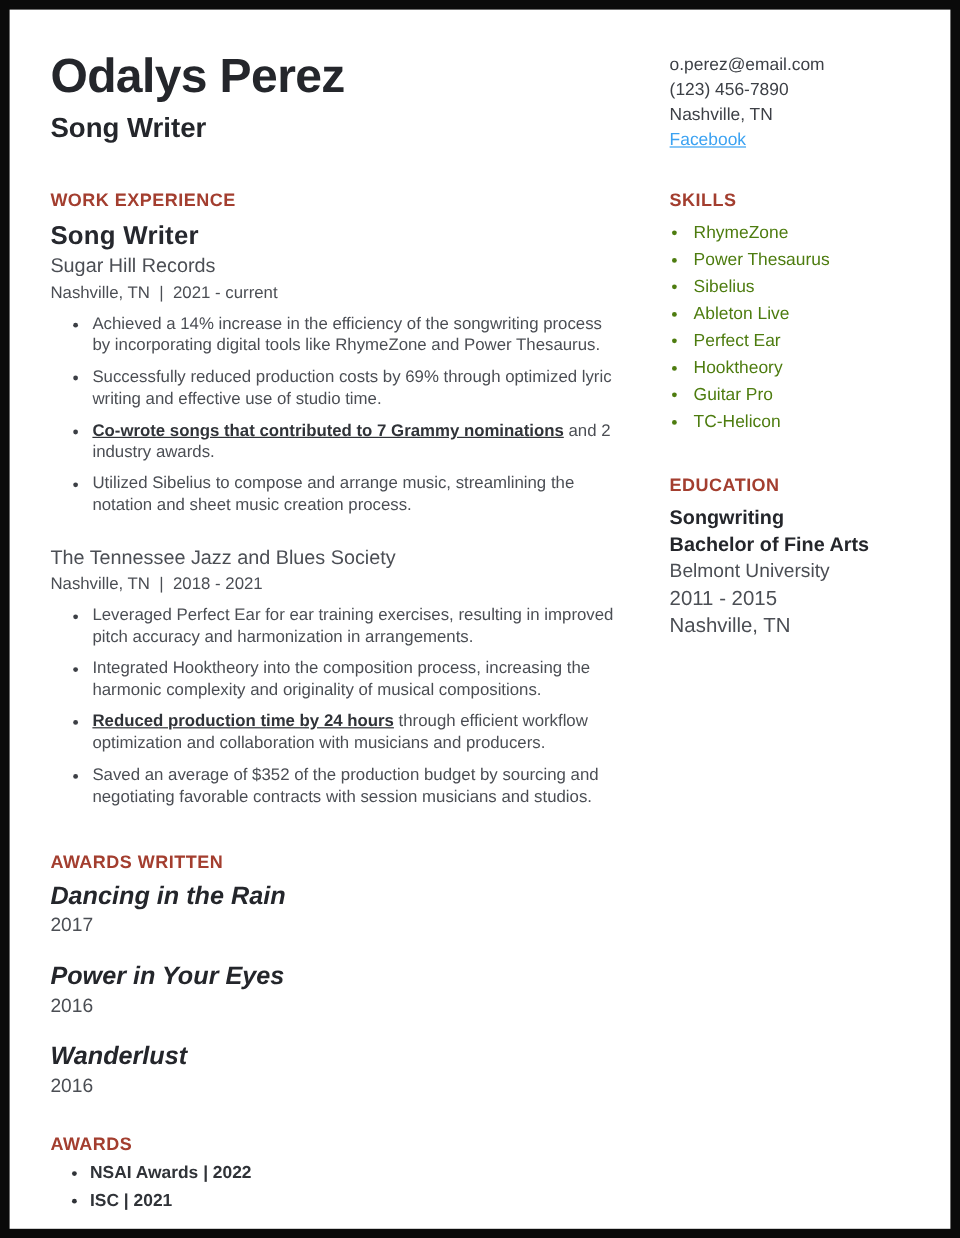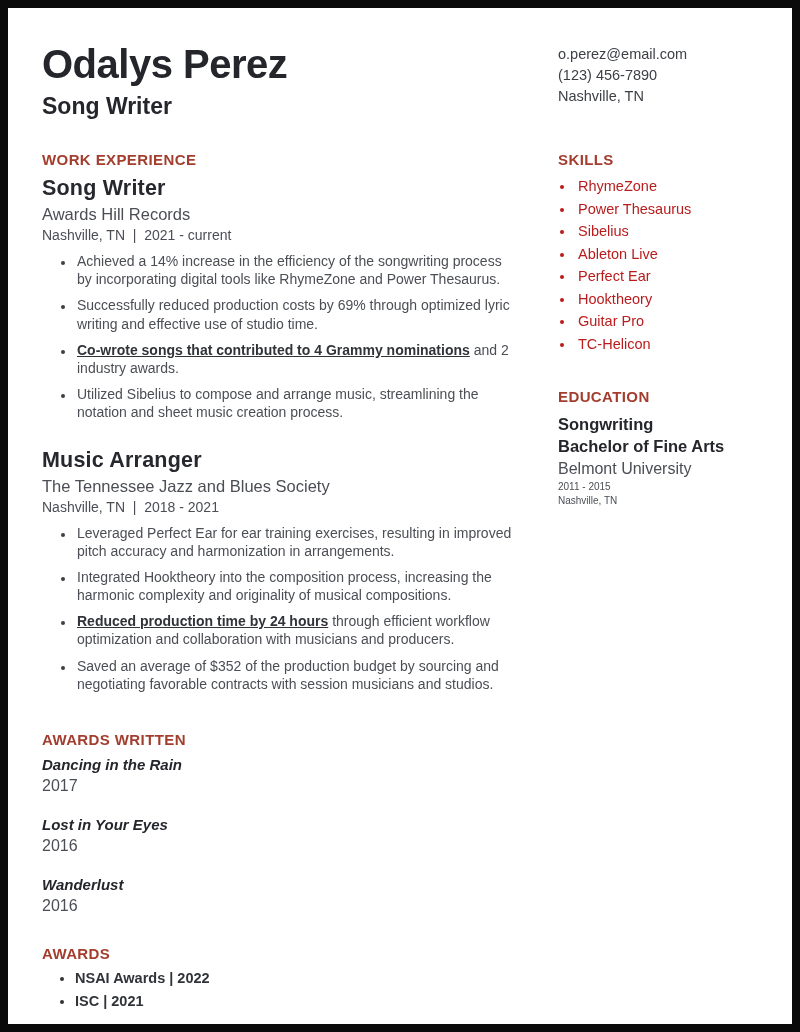--- a/index.html
+++ b/index.html
@@ -94,21 +94,21 @@
   ul.bullets li::marker { color: #3c3f45; font-size: 12px; }
   .lead {
     font-weight: 700;
     color: #303338;
     text-decoration: underline;
   }
 
   
   .song { margin-bottom: 21px; }
   .song-title {
-    font-size: 15px;
+    font-size: 21px;
     font-weight: 700;
     font-style: italic;
     color: #24262b;
   }
   .song-year {
     font-size: 16px;
     color: #4b4e54;
     margin-top: 4px;
   }
 
@@ -126,98 +126,98 @@
   }
 
   
   ul.skills {
     margin-top: 10px;
     padding-left: 17px;
     list-style: disc;
   }
   ul.skills li {
     font-size: 14.5px;
-    color: #b91c1c;
+    color: #4d7c0f;
     margin-bottom: 6.5px;
     padding-left: 3px;
   }
   .edu-degree {
     font-size: 16.5px;
     font-weight: 700;
     color: #24262b;
     line-height: 1.35;
     margin-top: 2px;
   }
   .edu-school {
     font-size: 16px;
     color: #4b4e54;
     margin-top: 3px;
   }
   .edu-line {
-    font-size: 10px;
+    font-size: 17px;
     color: #4b4e54;
     margin-top: 3px;
   }
   .edu-mt { margin-top: 36px; }
 </style>
 </head>
 <body>
 
 <div class="page">
   <div class="layout">
 
     <header>
       <h1 class="name">Odalys Perez</h1>
       <div class="headline">Song Writer</div>
     </header>
 
     <aside class="contact">
       <div class="contact-line">o.perez@email.com</div>
       <div class="contact-line">(123) 456-7890</div>
       <div class="contact-line">Nashville, TN</div>
+      <div class="contact-line"><a href="#">Facebook</a></div>
     </aside>
 
     <main>
 
       <section>
         <h2 class="section-heading mt-main">WORK EXPERIENCE</h2>
 
         <article class="job">
           <h3 class="job-title">Song Writer</h3>
-          <div class="company">Awards Hill Records</div>
+          <div class="company">Sugar Hill Records</div>
           <div class="meta">Nashville, TN  |  2021 - current</div>
           <ul class="bullets">
             <li><span class="lead"></span><span>Achieved a 14% increase in the efficiency of the songwriting process by incorporating digital tools like RhymeZone and Power Thesaurus.</span></li>
             <li><span class="lead"></span><span>Successfully reduced production costs by 69% through optimized lyric writing and effective use of studio time.</span></li>
-            <li><span class="lead">Co-wrote songs that contributed to 4 Grammy nominations</span><span> and 2 industry awards.</span></li>
+            <li><span class="lead">Co-wrote songs that contributed to 7 Grammy nominations</span><span> and 2 industry awards.</span></li>
             <li><span class="lead"></span><span>Utilized Sibelius to compose and arrange music, streamlining the notation and sheet music creation process.</span></li>
           </ul>
         </article>
 
         <article class="job">
-          <h3 class="job-title">Music Arranger</h3>
           <div class="company">The Tennessee Jazz and Blues Society</div>
           <div class="meta">Nashville, TN  |  2018 - 2021</div>
           <ul class="bullets">
             <li><span class="lead"></span><span>Leveraged Perfect Ear for ear training exercises, resulting in improved pitch accuracy and harmonization in arrangements.</span></li>
             <li><span class="lead"></span><span>Integrated Hooktheory into the composition process, increasing the harmonic complexity and originality of musical compositions.</span></li>
             <li><span class="lead">Reduced production time by 24 hours</span><span> through efficient workflow optimization and collaboration with musicians and producers.</span></li>
             <li><span class="lead"></span><span>Saved an average of $352 of the production budget by sourcing and negotiating favorable contracts with session musicians and studios.</span></li>
           </ul>
         </article>
       </section>
 
       <section>
         <h2 class="section-heading" style="margin-top:38px;">AWARDS WRITTEN</h2>
         <div class="song">
           <div class="song-title">Dancing in the Rain</div>
           <div class="song-year">2017</div>
         </div>
         <div class="song">
-          <div class="song-title">Lost in Your Eyes</div>
+          <div class="song-title">Power in Your Eyes</div>
           <div class="song-year">2016</div>
         </div>
         <div class="song">
           <div class="song-title">Wanderlust</div>
           <div class="song-year">2016</div>
         </div>
       </section>
 
       <section>
         <h2 class="section-heading" style="margin-top:30px;">AWARDS</h2>

